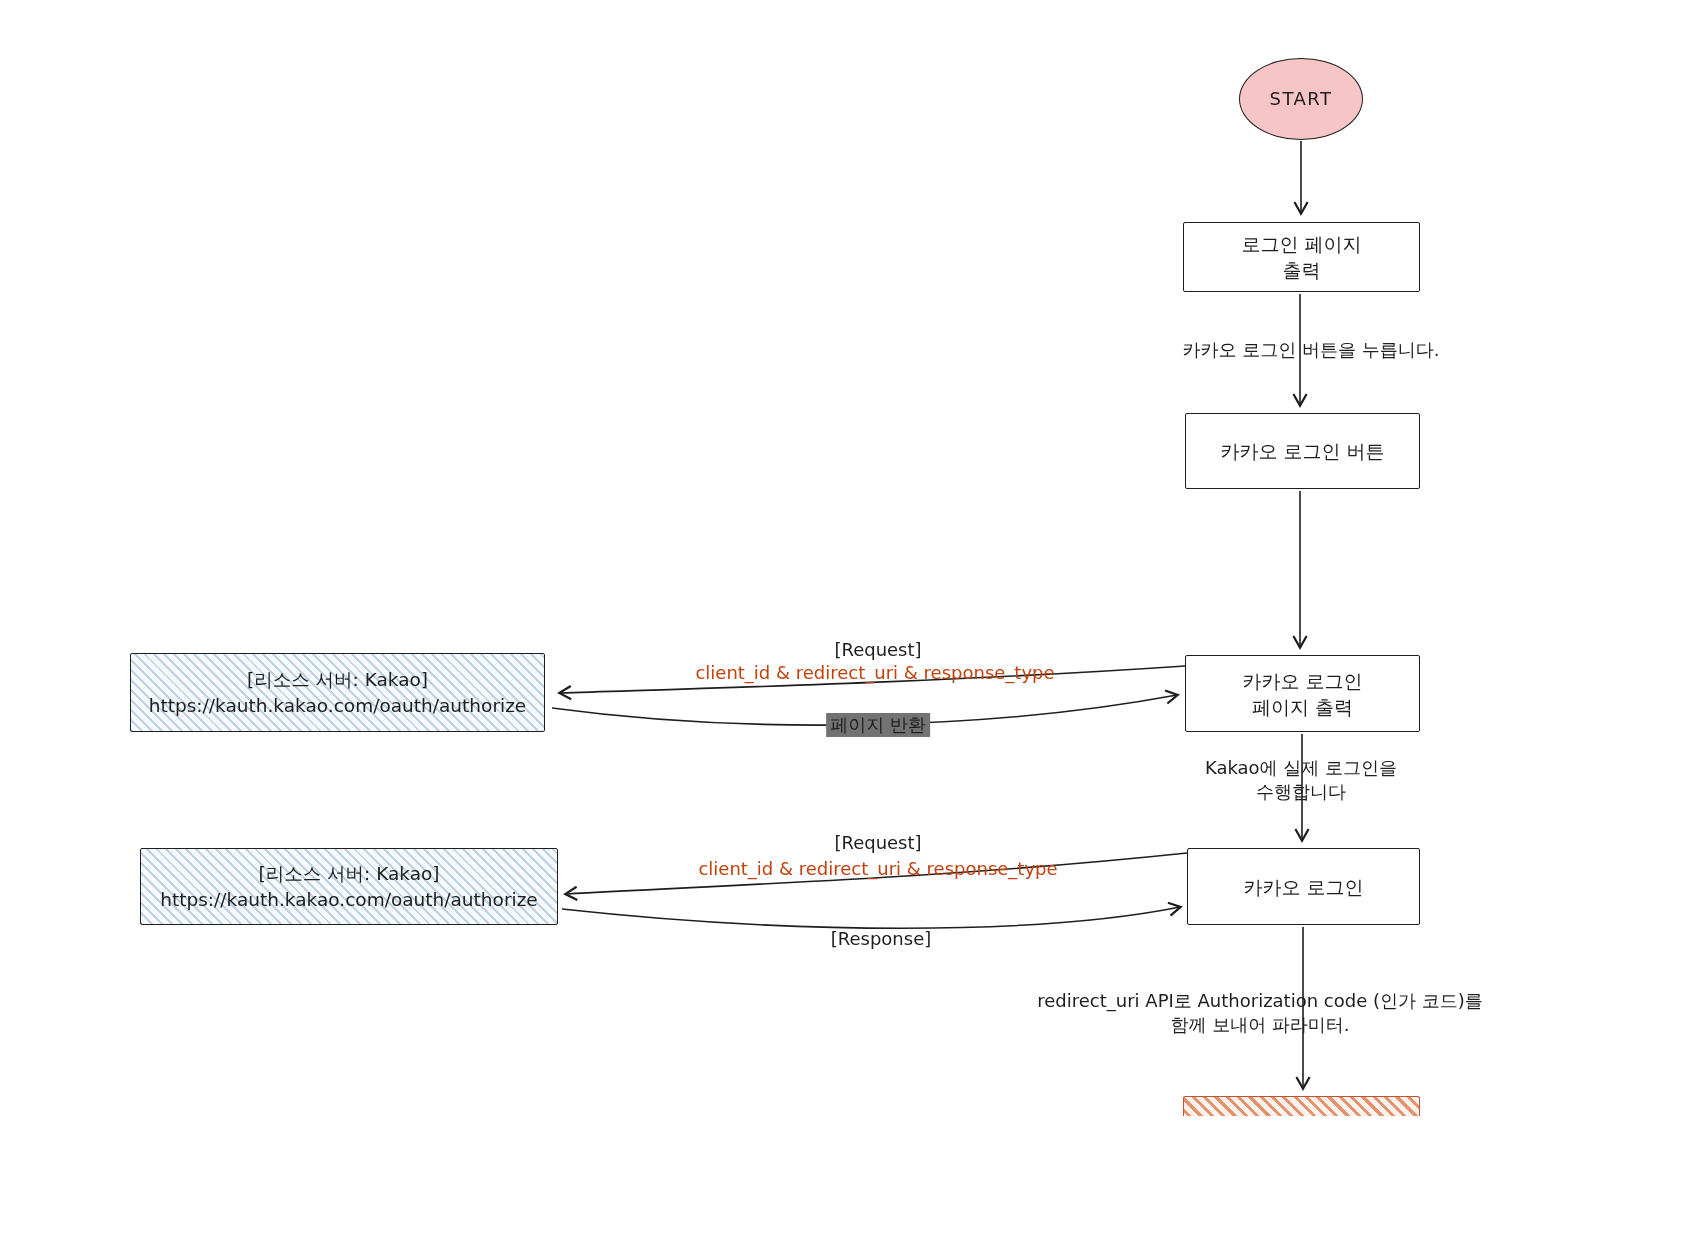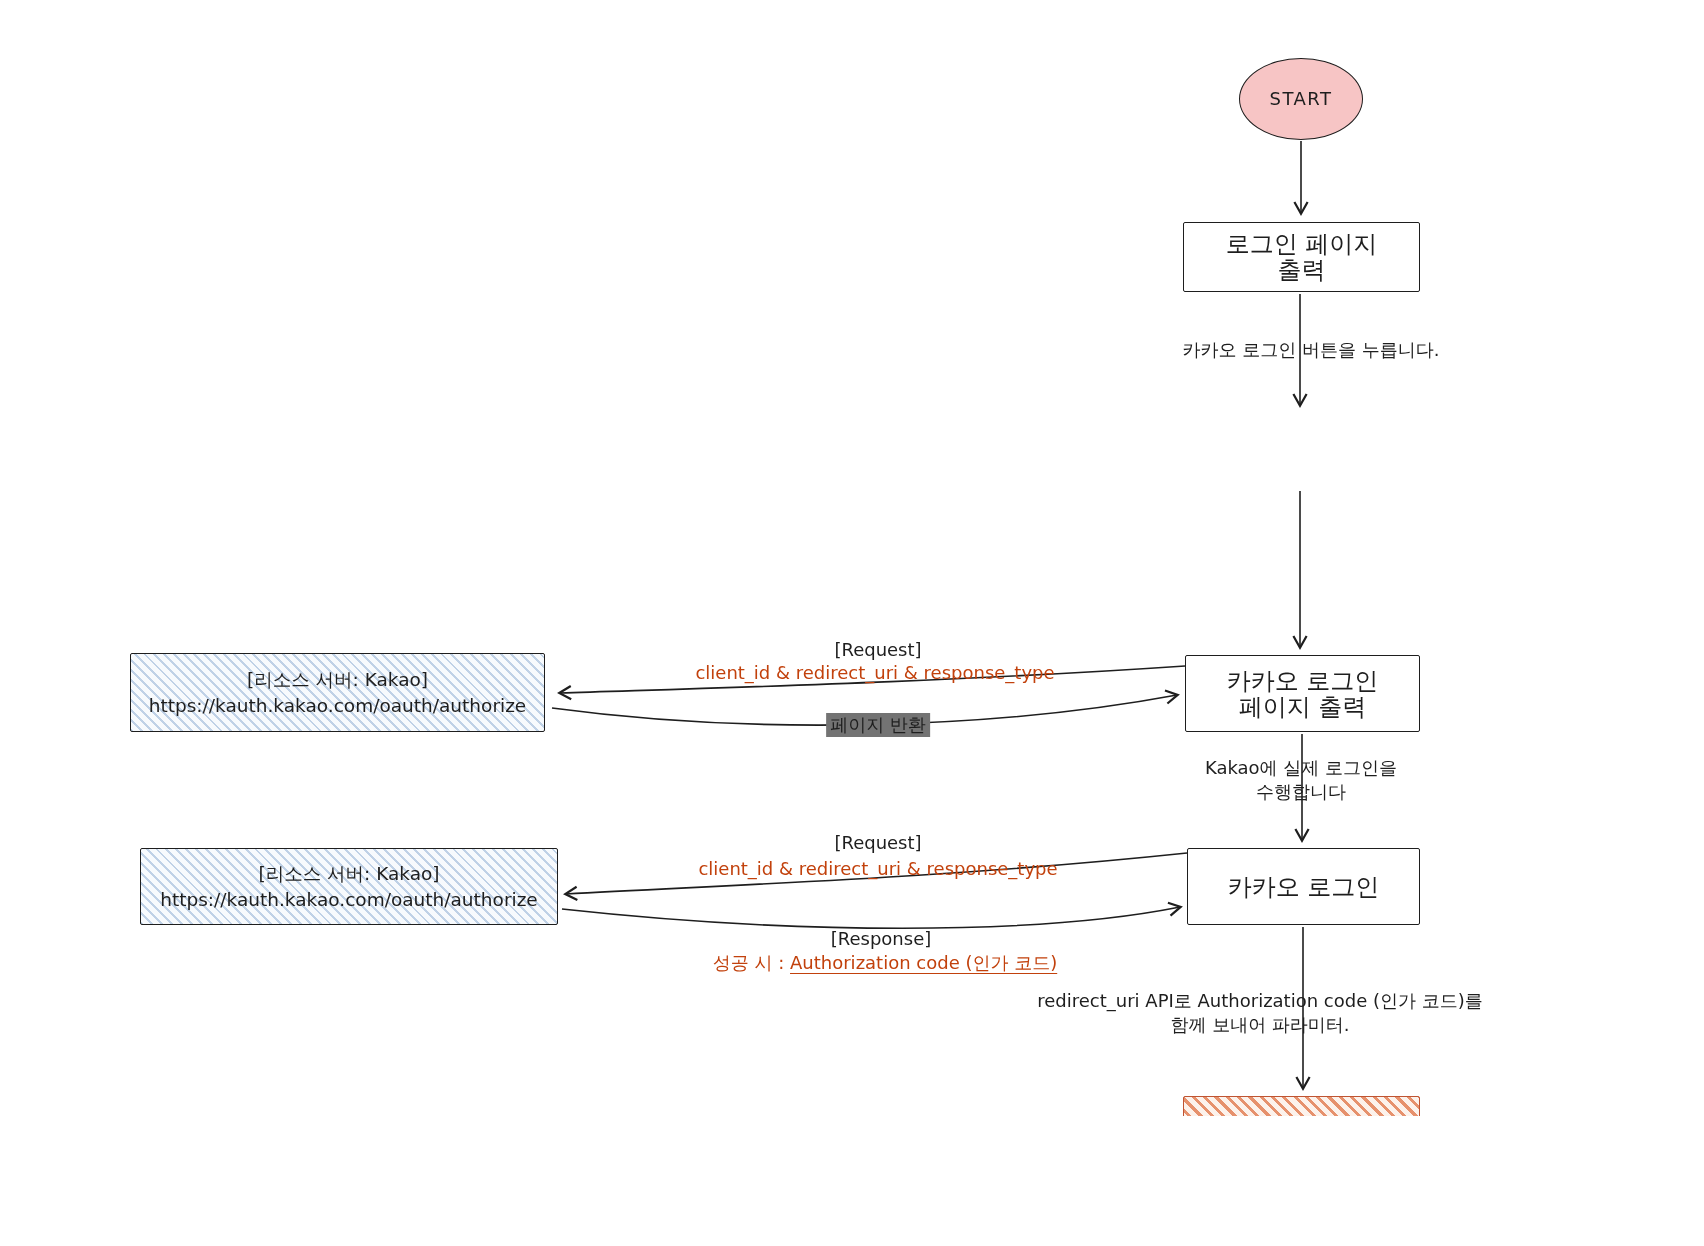--- a/index.html
+++ b/index.html
@@ -4,21 +4,21 @@
 <style>
   html,body{margin:0;padding:0;background:#ffffff;}
   .canvas{
     position:relative;width:1704px;height:1116px;background:#ffffff;overflow:hidden;
     font-family:"DejaVu Sans",sans-serif;color:#1e1e1e;
   }
   .edges{position:absolute;left:0;top:0;width:1704px;height:1246px;}
   .node{
     position:absolute;display:flex;flex-direction:column;align-items:center;justify-content:center;
     border:1.7px solid #1e1e1e;background:#ffffff;text-align:center;
-    font-size:24px;line-height:26px;border-radius:2px;box-sizing:border-box;
+    font-size:19px;line-height:26px;border-radius:2px;box-sizing:border-box;
   }
   .ellipse{border-radius:50%;background:#f7c5c5;font-size:18px;letter-spacing:1.5px;}
   .hatch-blue{
     background:
       repeating-linear-gradient(45deg, rgba(146,176,212,0.55) 0 2px, rgba(255,255,255,0) 2px 7px),
       #f7fafd;
   }
   .hatch-orange{
     border:1.7px solid #bf5432;
     background:
@@ -60,20 +60,23 @@
 
   <div class="node ellipse" style="left:1239px;top:58px;width:124px;height:82px;">
     <span>START</span>
   </div>
 
   <div class="node" style="left:1183px;top:222px;width:237px;height:70px;">
     <span>로그인 페이지</span>
     <span>출력</span>
   </div>
 
+  <div class="node" style="left:1185px;top:413px;width:235px;height:76px;">
+    <span>카카오 로그인 버튼</span>
+  </div>
 
   <div class="node" style="left:1185px;top:655px;width:235px;height:77px;">
     <span>카카오 로그인</span>
     <span>페이지 출력</span>
   </div>
 
   <div class="node hatch-blue" style="left:130px;top:653px;width:415px;height:79px;font-size:18.5px;">
     <span>[리소스 서버: Kakao]</span>
     <span>https://kauth.kakao.com/oauth/authorize</span>
   </div>
@@ -101,22 +104,19 @@
 
   <div class="lbl" style="left:1301px;top:756px;">
     <div>Kakao에 실제 로그인을</div>
     <div>수행합니다</div>
   </div>
 
   <div class="lbl" style="left:878px;top:831px;">[Request]</div>
   <div class="lbl red" style="left:878px;top:857px;">client_id &amp; redirect_uri &amp; response_type</div>
 
   <div class="lbl" style="left:881px;top:927px;">[Response]</div>
-  <div class="lbl red" style="left:885px;top:951px;">
-    <span>성공 시 : </span><span class="u">Authorization code (인가 코드)</span>
-  </div>
 
   <div class="lbl" style="left:1260px;top:989px;">
     <div>redirect_uri API로 Authorization code (인가 코드)를</div>
     <div>함께 보내어 파라미터.</div>
   </div>
 
 </div>
 
 </body></html>

